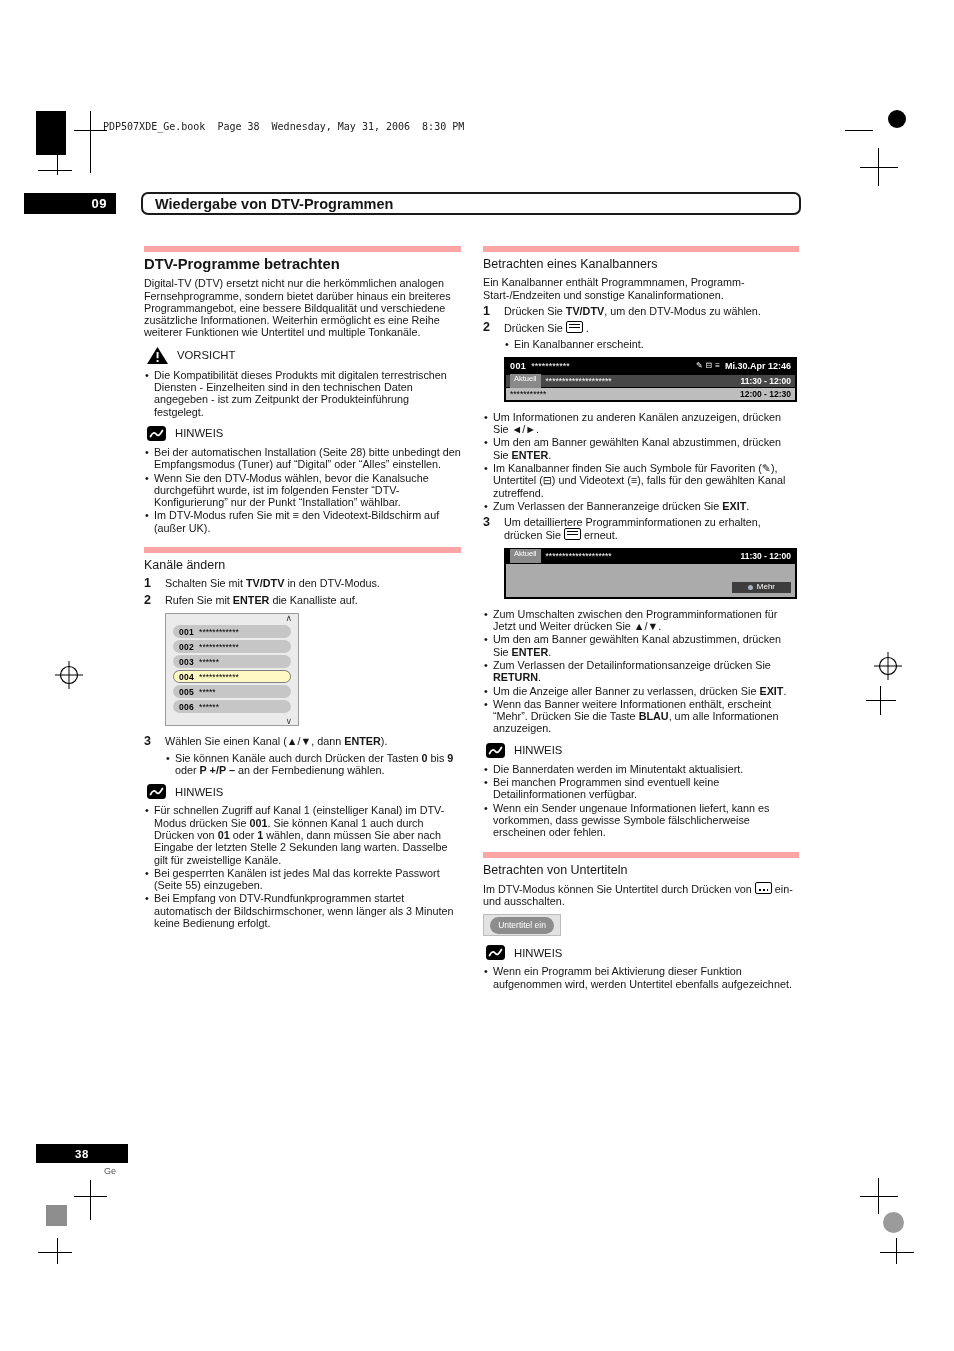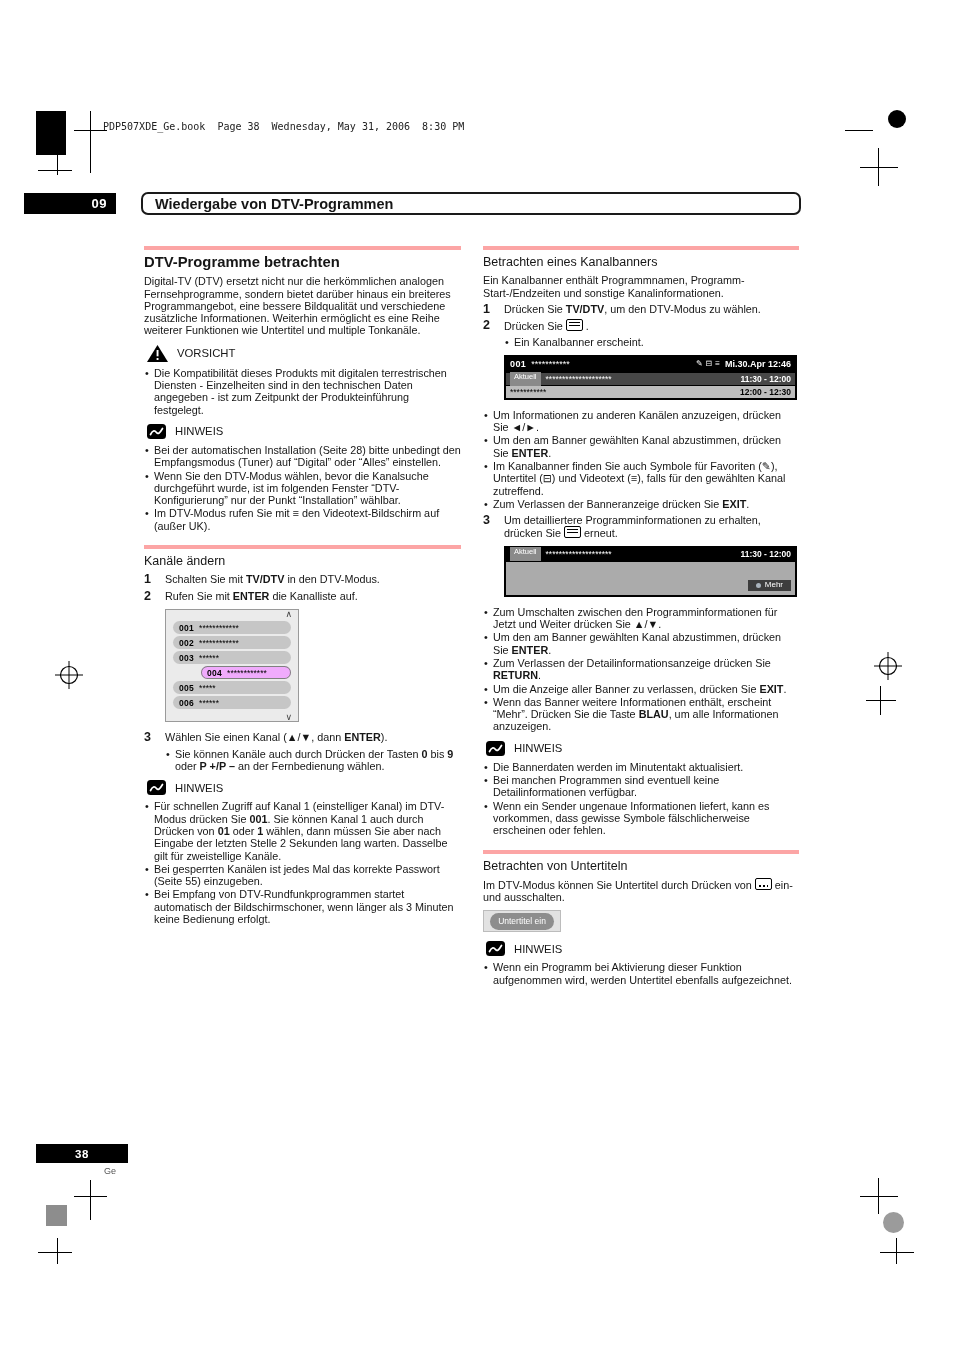--- a/index.html
+++ b/index.html
@@ -13,21 +13,21 @@
   .chapter-num{position:absolute;left:24px;top:193px;width:92px;height:21px;background:#000;color:#fff;
                display:flex;align-items:center;justify-content:flex-end;padding-right:9px;box-sizing:border-box;
                font-size:13px;font-weight:bold;letter-spacing:.5px;}
   .chapter-bar{position:absolute;left:141px;top:192px;width:660px;height:23px;border:2px solid #1a1a1a;
                border-radius:7px;box-sizing:border-box;display:flex;align-items:center;padding-left:12px;background:#fff;}
   .chapter-title{font-size:14.5px;font-weight:bold;}
   
   .col{position:absolute;top:246px;font-size:10.8px;line-height:12.3px;}
   .col-left{left:144px;width:317px;}
   .col-right{left:483px;width:316px;}
-  .sec{border-top:4px solid #fca5a5;padding-top:6px;}
+  .sec{border-top:6px solid #fca5a5;padding-top:6px;}
   .sec.spaced{margin-top:13px;}
   .sec-title{margin:0 0 7px 0;font-size:14.8px;font-weight:bold;}
   .sub-title{margin:0 0 6px 0;font-size:12.5px;font-weight:normal;}
   p.body{margin:0 0 4px 0;}
   
   .advice{margin-top:8px;}
   .advice-head{display:flex;align-items:center;gap:9px;margin:3px 0 5px 3px;}
   .advice-label{font-weight:normal;font-size:11.3px;}
   
   .bullet{position:relative;padding-left:10px;margin-bottom:1px;}
@@ -35,39 +35,39 @@
   .step{display:flex;margin:4px 0;}
   .step-num{flex:none;width:21px;font-size:12.5px;font-weight:bold;}
   .step-body{flex:1;}
   .indent{margin-left:21px;}
   
   .chlist{position:relative;width:134px;margin:7px 0 9px 21px;background:#ebebeb;border:1px solid #9a9a9a;
           padding:9px 7px 10px 7px;box-sizing:border-box;}
   .chrow{height:12.5px;border-radius:6.5px;background:#c6c6c6;margin:2.5px 0;display:flex;align-items:center;
          gap:5px;padding:0 6px;font-size:8.5px;color:#000;white-space:nowrap;overflow:hidden;}
   .chrow .chno{font-weight:bold;letter-spacing:.3px;}
-  .chrow.selected{background:#f0abfc;box-shadow:0 0 0 1px #808080 inset;margin-left:28px;}
+  .chrow.selected{background:#fef9c3;box-shadow:0 0 0 1px #808080 inset;}
   .ch-arrow{position:absolute;right:6px;font-size:9px;color:#444;line-height:8px;}
   .ch-arrow.up{top:0;}
   .ch-arrow.down{bottom:0;}
   
   .banner,.banner2{width:293px;margin:6px 0 9px 21px;background:#000;padding:2px;box-sizing:border-box;}
   .b-top{display:flex;align-items:center;gap:5px;height:15px;padding:0 4px;color:#fff;font-size:9px;white-space:nowrap;}
   .b-ch{font-weight:bold;letter-spacing:.4px;}
   .b-icons{margin-left:auto;display:flex;gap:3px;font-size:8px;line-height:1;}
   .b-date{font-weight:bold;}
   .b-row{display:flex;align-items:center;gap:5px;height:12px;margin-top:1px;padding:0 4px;font-size:8.5px;white-space:nowrap;}
   .b-row.dark{background:#474747;color:#fff;}
   .b-row.light{background:#bdbdbd;color:#000;}
   .b-label{background:#8a8a8a;color:#fff;font-size:7.5px;line-height:9px;height:14px;padding:0 4px;}
   .b-time{margin-left:auto;font-weight:bold;}
   .b2-top{height:13px;font-size:8.5px;}
   .b2-body{position:relative;background:#ababab;height:33px;margin-top:1px;}
   .b2-more{position:absolute;right:4px;bottom:4px;height:11px;display:flex;align-items:center;gap:4px;
-           background:#3d3d3d;color:#fff;font-size:8px;padding:0 8px;}
+           background:#3d3d3d;color:#fff;font-size:8px;padding:0 16px;}
   .b2-more .dot{width:5px;height:5px;border-radius:50%;background:#a9b3bc;}
   
   .icon-banner,.icon-sub{display:inline-block;width:15px;height:10px;border:1px solid #000;border-radius:2px;
            vertical-align:-1px;margin:0 3px;position:relative;}
   .icon-banner::before{content:"";position:absolute;left:2px;right:2px;top:2px;height:1px;background:#000;}
   .icon-banner::after{content:"";position:absolute;left:2px;right:2px;top:5px;height:1px;background:#000;}
   .icon-sub::after{content:"";position:absolute;left:3px;right:3px;bottom:2px;height:2px;
            background:repeating-linear-gradient(90deg,#000 0 2px,transparent 2px 4px);}
   
   .sub-wrap{width:78px;height:22px;background:#e2e2e2;border:1px solid #bcbcbc;display:flex;align-items:center;

